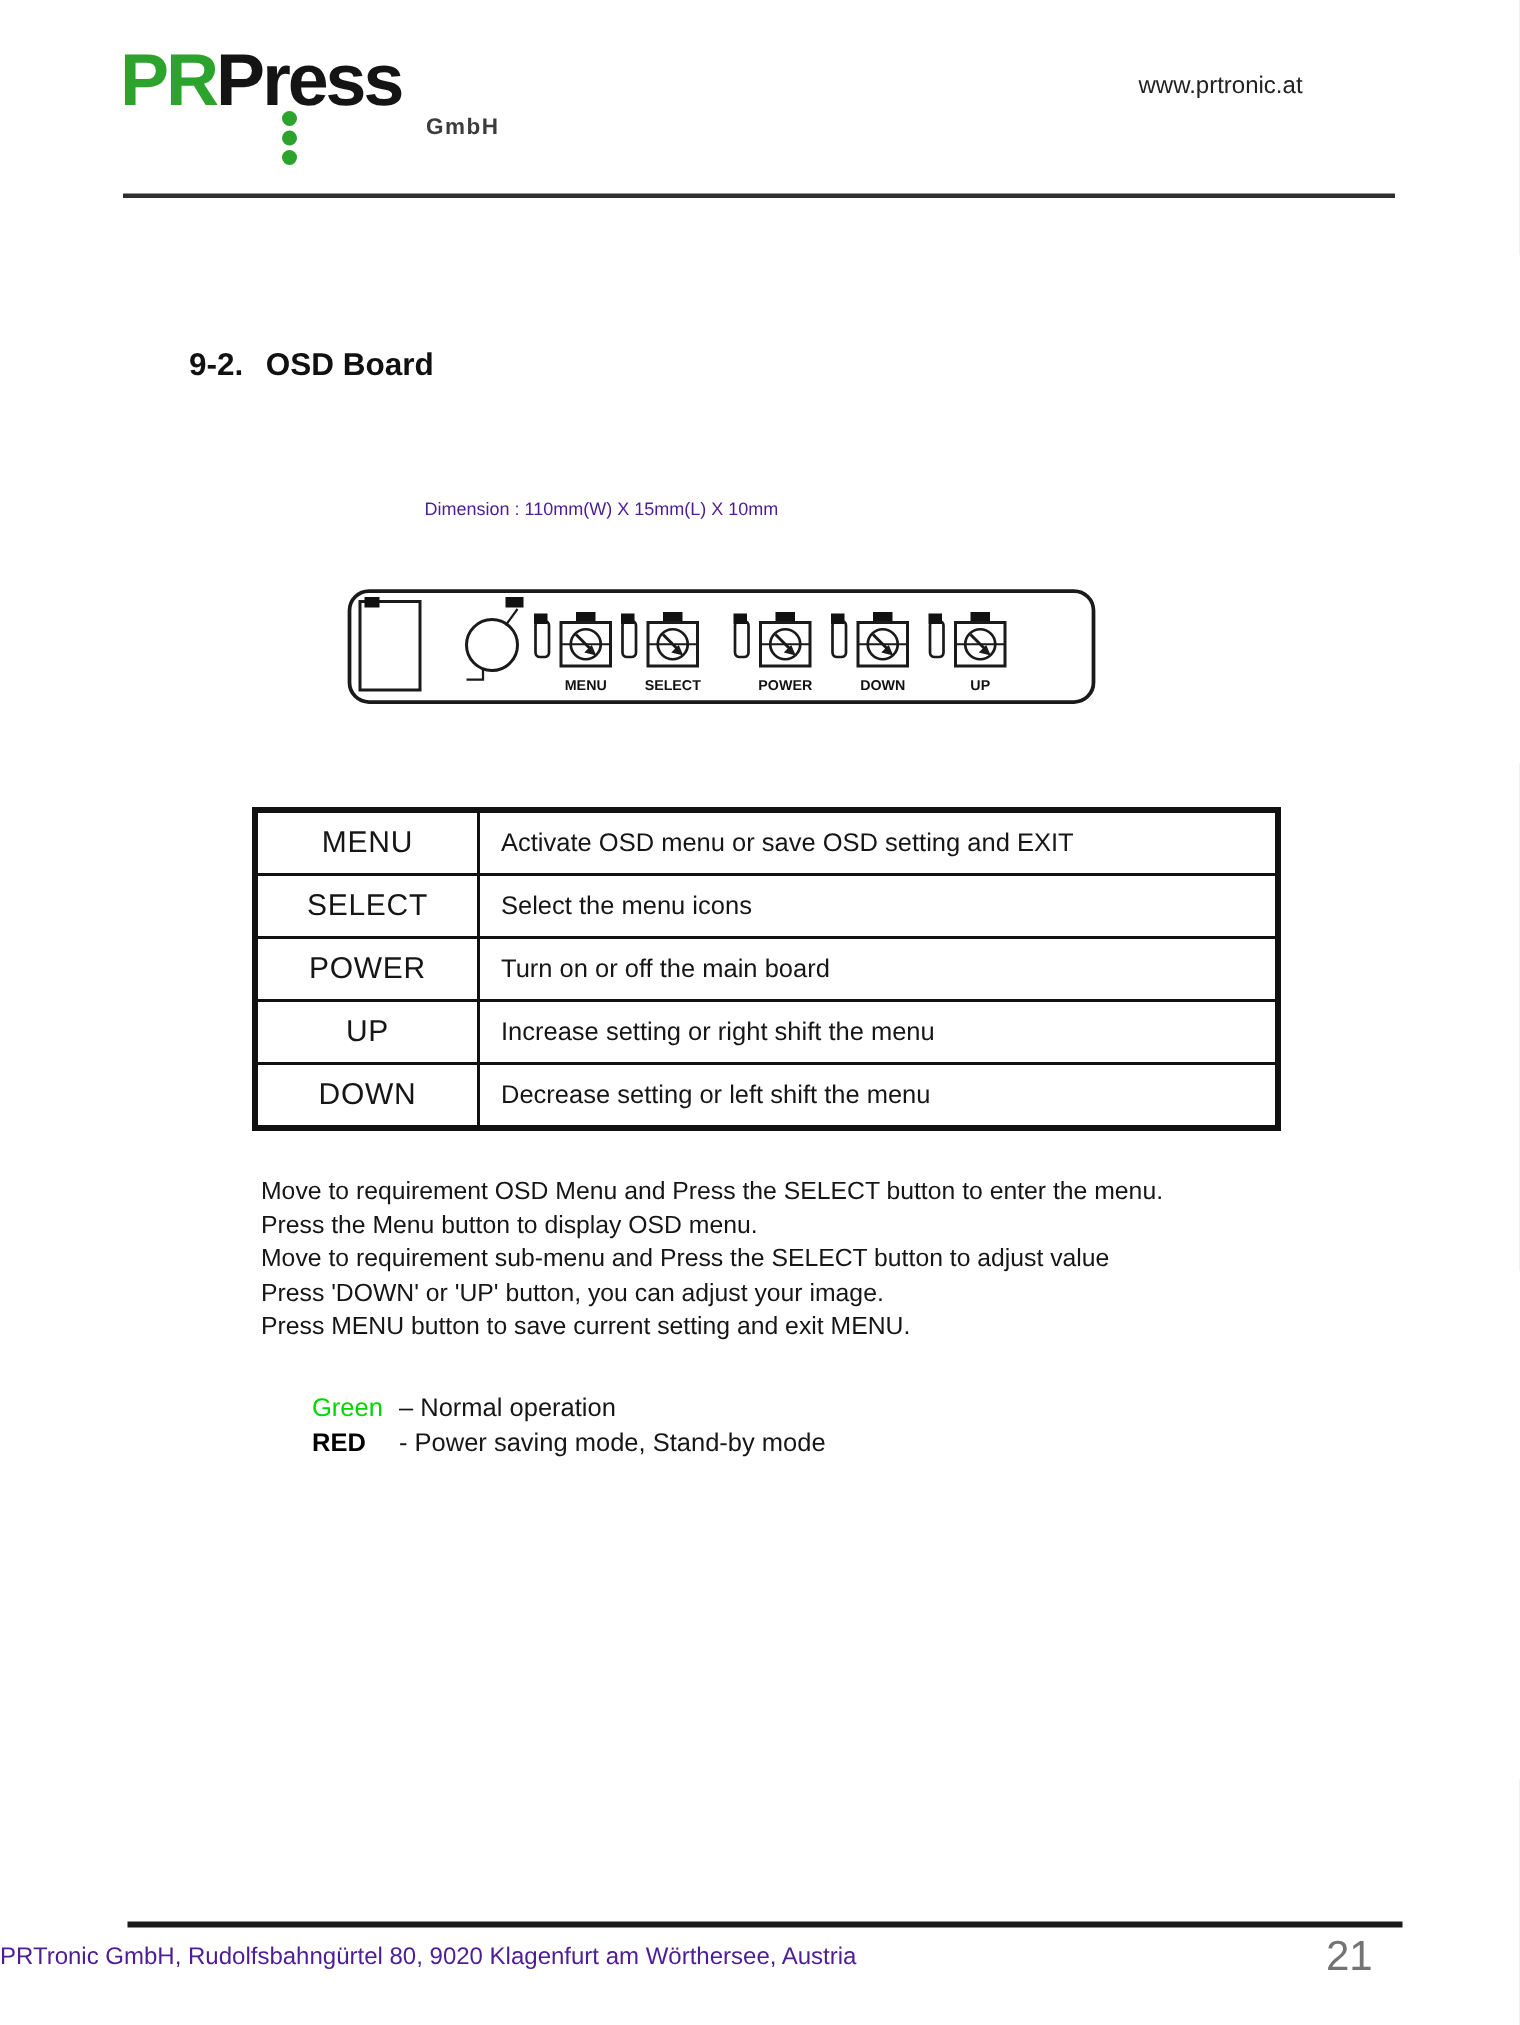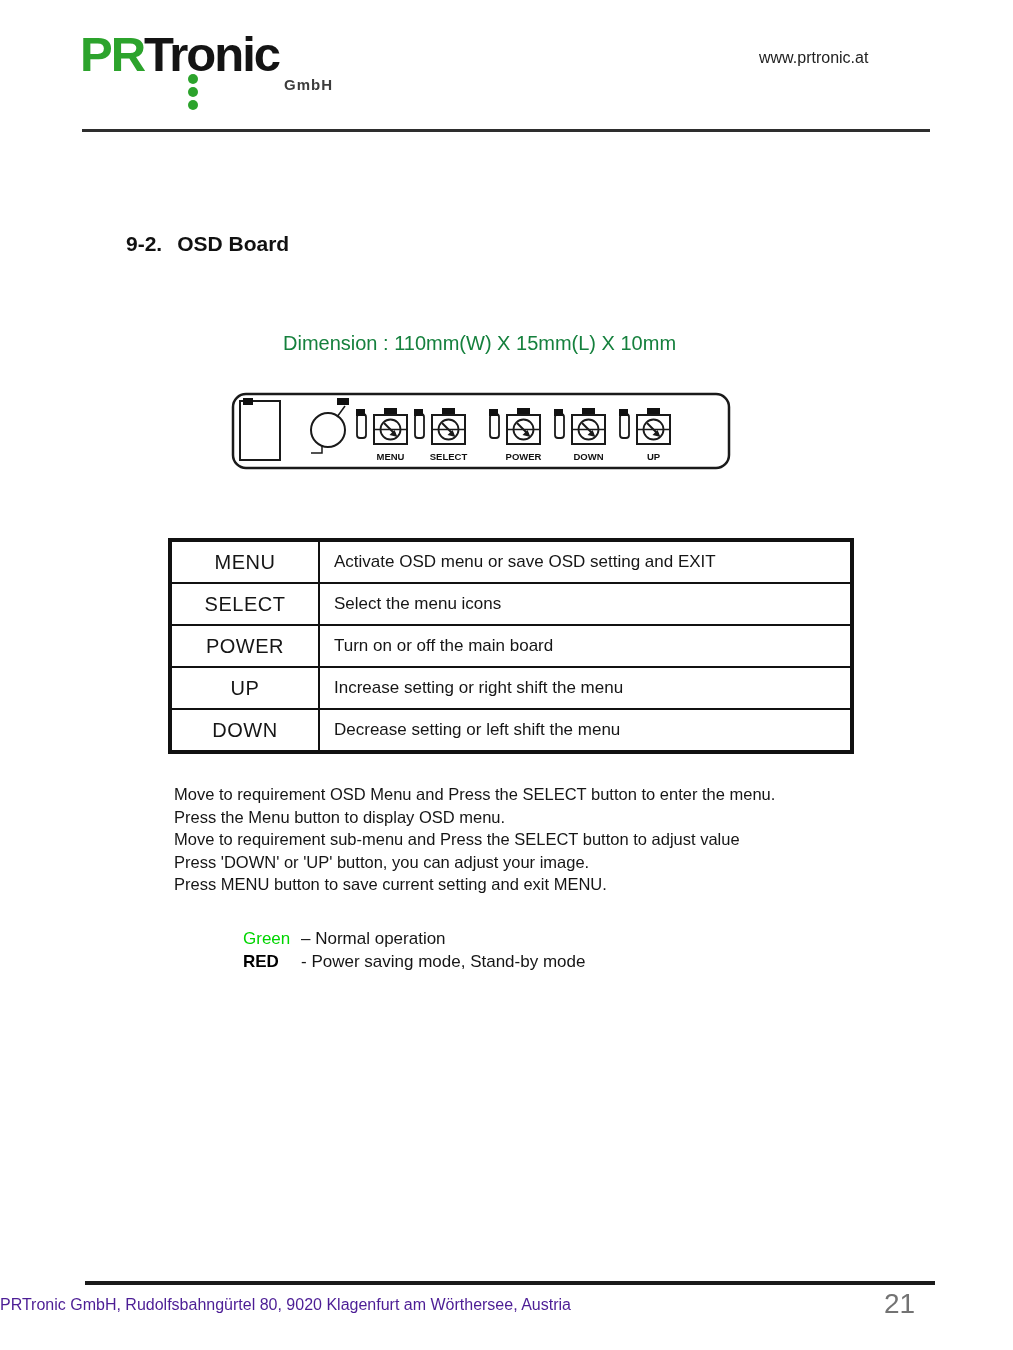--- a/index.html
+++ b/index.html
@@ -19,49 +19,49 @@
   .logo-sub{position:absolute;left:284px;top:76px;font-size:15px;font-weight:bold;color:#3c3c3c;letter-spacing:1px;}
   .logo-dot{position:absolute;width:10px;height:10px;border-radius:50%;background:#2CA32C;left:188px;}
   .d1{top:74px}.d2{top:87px}.d3{top:100px}
   .website{position:absolute;left:759px;top:49px;font-size:16px;color:#222;}
   .header-rule{position:absolute;left:82px;top:129px;width:848px;height:3px;background:#2e2e2e;}
   
   .sec-title{position:absolute;left:126px;top:232px;font-weight:bold;color:#111;}
   .sec-title .num{font-size:21px;}
   .sec-title .txt{font-size:21px;margin-left:15px;}
   
-  .dimension{position:absolute;left:283px;top:332px;font-size:20px;color:#15803d;}
+  .dimension{position:absolute;left:283px;top:332px;font-size:12px;color:#4c1d95;}
   
   .diagram{position:absolute;left:231px;top:389px;}
   .diagram text{font-family:"Liberation Sans", sans-serif;font-weight:bold;fill:#111;}
   
   .osd-table{position:absolute;left:168px;top:538px;width:678px;border:4px solid #111;background:#fff;}
   .t-row{display:flex;height:40px;border-bottom:2px solid #111;}
   .t-row:last-child{border-bottom:none;}
   .t-key{width:146px;border-right:2px solid #111;display:flex;align-items:center;justify-content:center;
          font-size:20px;letter-spacing:.5px;color:#161616;}
   .t-desc{flex:1;display:flex;align-items:center;padding-left:14px;font-size:17px;color:#161616;}
   
   .instructions{position:absolute;left:174px;top:783px;font-size:16.5px;line-height:22.5px;color:#161616;}
   
   .led{position:absolute;left:172px;top:927px;font-size:17px;color:#161616;line-height:23px;}
-  .led-line{margin-left:71px;}
+  .led-line{margin-left:36px;}
   .led-label{display:inline-block;min-width:58px;font-weight:normal;}
   
   .footer-rule{position:absolute;left:85px;top:1281px;width:850px;height:4px;background:#1a1a1a;}
   .footer-text{position:absolute;left:0;top:1296px;width:1013px;text-align:left;font-size:16px;color:#4c1d95;}
   .page-num{position:absolute;left:884px;top:1288px;font-size:28px;color:#737373;}
 </style>
 </head>
 <body>
 
 <div class="page">
 
   <div class="logo">
-    <span class="p1">PR</span><span class="p2">Tronic</span>
+    <span class="p1">PR</span><span class="p2">Press</span>
   </div>
   <span class="logo-dot d1"></span>
   <span class="logo-dot d2"></span>
   <span class="logo-dot d3"></span>
   <div class="logo-sub">GmbH</div>
   <div class="website">www.prtronic.at</div>
   <div class="header-rule"></div>
 
   <div class="sec-title">
     <span class="num">9-2.</span><span class="txt">OSD Board</span>

